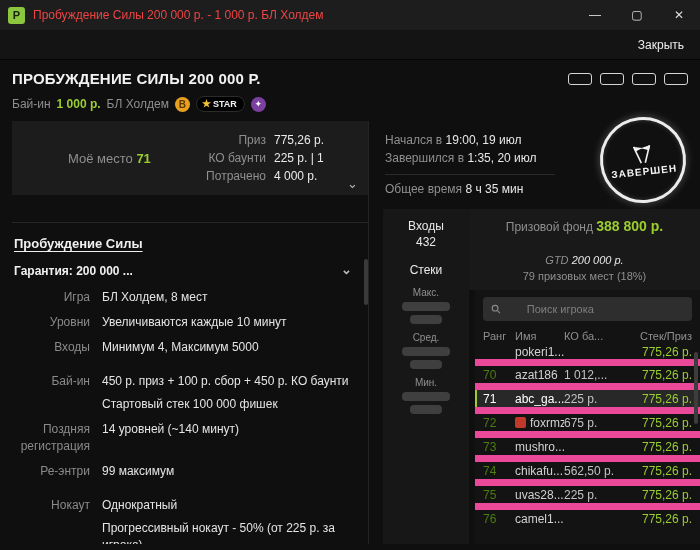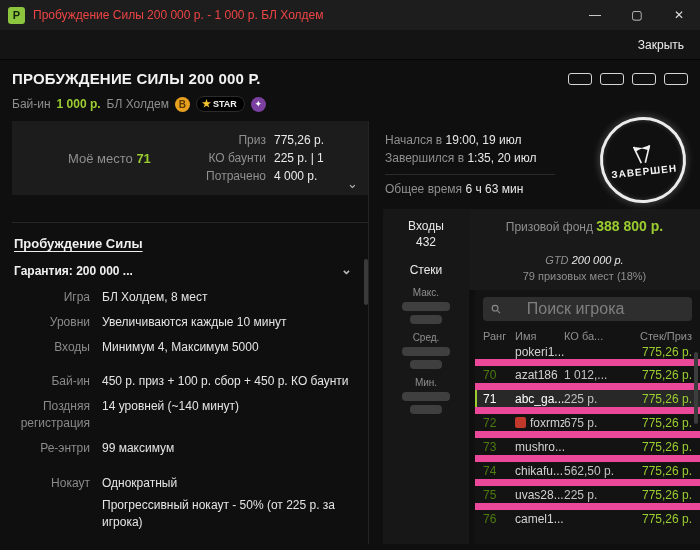--- a/index.html
+++ b/index.html
@@ -85,21 +85,21 @@
   .rsub { flex:1; display:flex; flex-direction:column; overflow:hidden; }
   .prizebox { background:#191919; text-align:center; padding:9px 6px 8px 6px; }
   .pf-line { font-size:12px; }
   .pf-value { font-size:14px; }
   .gtd-line { font-size:11px; margin-top:20px;font-style:italic; }
   .gtd-line .sval { font-size:11px; }
   .places-line { font-size:11px; color:#8f8f8f; margin-top:4px; }
 
   .tablewrap { flex:1; background:#131313; margin-left:6px; display:flex; flex-direction:column; position:relative; overflow:hidden; }
   .search { margin:7px 8px 5px 8px; height:24px; background:#2e2e2e; border-radius:4px; display:flex; align-items:center; gap:6px; padding:0 8px; }
-  .search input { background:transparent; border:none; outline:none; color:#bdbdbd; font-size:16px; width:100%; font-family:inherit;margin-left:20px; }
+  .search input { background:transparent; border:none; outline:none; color:#bdbdbd; font-size:11px; width:100%; font-family:inherit;margin-left:20px; }
   .search input::placeholder { color:#7f7f7f; }
   .thead, .trow { display:grid; grid-template-columns:32px 1fr 58px 70px; align-items:center; padding:0 8px; }
   .thead { font-size:11px; color:#8f8f8f; height:20px; }
   .tcol-stack { text-align:right; }
   .partialrow { height:13px; overflow:hidden; }
   .partialrow .trow { transform:translateY(-10px); }
   .trow { height:24px; font-size:12px; border-top:7px solid #ec4899; }
   .trank { color:#4d7c0f; }
   .tname { color:#d2d2d2; display:flex; align-items:center; gap:4px; overflow:hidden; white-space:nowrap; }
   .tko { color:#c2c2c2; }
@@ -209,20 +209,21 @@
               <div class="olabel">Входы</div>
               <div class="ovalue">
                 <span>Минимум 4, Максимум 5000</span>
                 
               </div>
             </div>
             <div class="orow spaced">
               <div class="olabel">Бай-ин</div>
               <div class="ovalue">
                 <span>450 р. приз + 100 р. сбор + 450 р. КО баунти</span>
+                <span class="value2 optional">Стартовый стек 100 000 фишек</span>
               </div>
             </div>
             <div class="orow">
               <div class="olabel">Поздняя регистрация</div>
               <div class="ovalue">
                 <span>14 уровней (~140 минут)</span>
                 
               </div>
             </div>
             <div class="orow">
@@ -251,21 +252,21 @@
           <span class="muted">Начался в</span>
           <span class="sval">19:00, 19 июл</span>
         </div>
         <div class="srow">
           <span class="muted">Завершился в</span>
           <span class="sval">1:35, 20 июл</span>
         </div>
         <div class="sdivider"></div>
         <div class="srow">
           <span class="muted">Общее время</span>
-          <span class="sval">6 ч 63 мин</span>
+          <span class="sval">8 ч 35 мин</span>
         </div>
         <div class="stamp">
           <svg width="30" height="20" viewBox="0 0 30 20">
             <g stroke="#f2f2f2" stroke-width="1.6" fill="none">
               <line x1="7" y1="2" x2="13" y2="19"></line>
               <line x1="23" y1="2" x2="17" y2="19"></line>
             </g>
             <path d="M7 2 L16 4 L8 7 Z" fill="#f2f2f2"></path>
             <path d="M23 2 L14 4 L22 7 Z" fill="#f2f2f2"></path>
           </svg>

